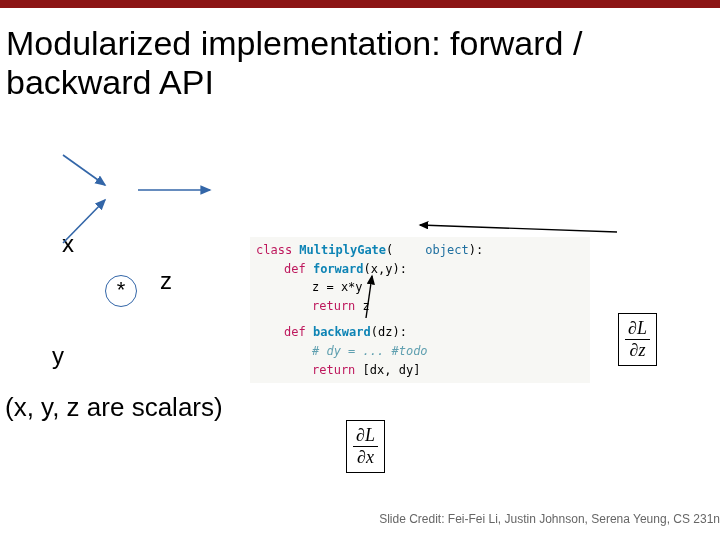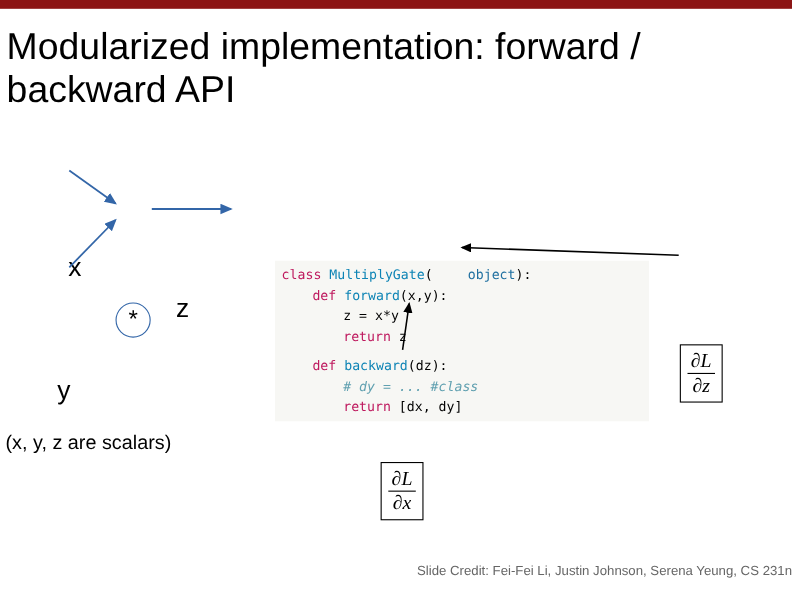--- a/index.html
+++ b/index.html
@@ -44,37 +44,37 @@
     line-height: 28px;
     font-size: 22px;
     background: #fff;
   }
   .lbl {
     position: absolute;
     font-size: 24px;
   }
   .caption {
     position: absolute;
-    font-size: 18px;
+    font-size: 26px;
     text-align: right;
   }
   
   .code {
     position: absolute;
     left: 250px;
     top: 135px;
     width: 340px;
     font-family: "Consolas", "Menlo", monospace;
     font-size: 12px;
     line-height: 1.55;
     background: #f7f7f4;
     padding: 4px 6px;
   }
   .code .kw { color: #be185d; font-weight: normal; }
-  .code .cls { color: #0e84b5; font-weight: normal; }
+  .code .cls { color: #0e84b5; font-weight: bold; }
   .code .builtin { color: #2070a0; margin-left: 32px; }
   .code .cmt { color: #60a0b0; font-style: italic; }
   .code .ind1 { padding-left: 28px; display: block; }
   .code .ind2 { padding-left: 56px; display: block; }
   .code .blank { height: 8px; display: block; }
   
   .mathbox {
     position: absolute;
     border: 1.5px solid #000;
     background: #fff;
@@ -121,21 +121,21 @@
     <span class="caption" style="left:-5px; top:180px; white-space:nowrap;">(x, y, z are scalars)</span>
   </div>
 
   <div class="code">
     <span><span class="kw">class</span> <span class="cls">MultiplyGate</span>(<span class="builtin">object</span>):</span>
     <span class="ind1"><span class="kw">def</span> <span class="cls">forward</span><span>(x,y)</span>:</span>
     <span class="ind2">z = x*y</span>
     <span class="ind2"><span class="kw">return</span><span> z</span></span>
     <span class="blank"></span>
     <span class="ind1"><span class="kw">def</span> <span class="cls">backward</span><span>(dz)</span>:</span>
-    <span class="ind2 cmt"># dy = ... #class</span>
+    <span class="ind2 cmt"># dy = ... #todo</span>
     <span class="ind2"><span class="kw">return</span><span> [dx, dy]</span></span>
   </div>
 
   <div class="mathbox" style="left:618px; top:211px;">
     <span class="frac">
       <span class="num"><i>∂L</i></span>
       <span class="den"><i>∂z</i></span>
     </span>
   </div>
 

